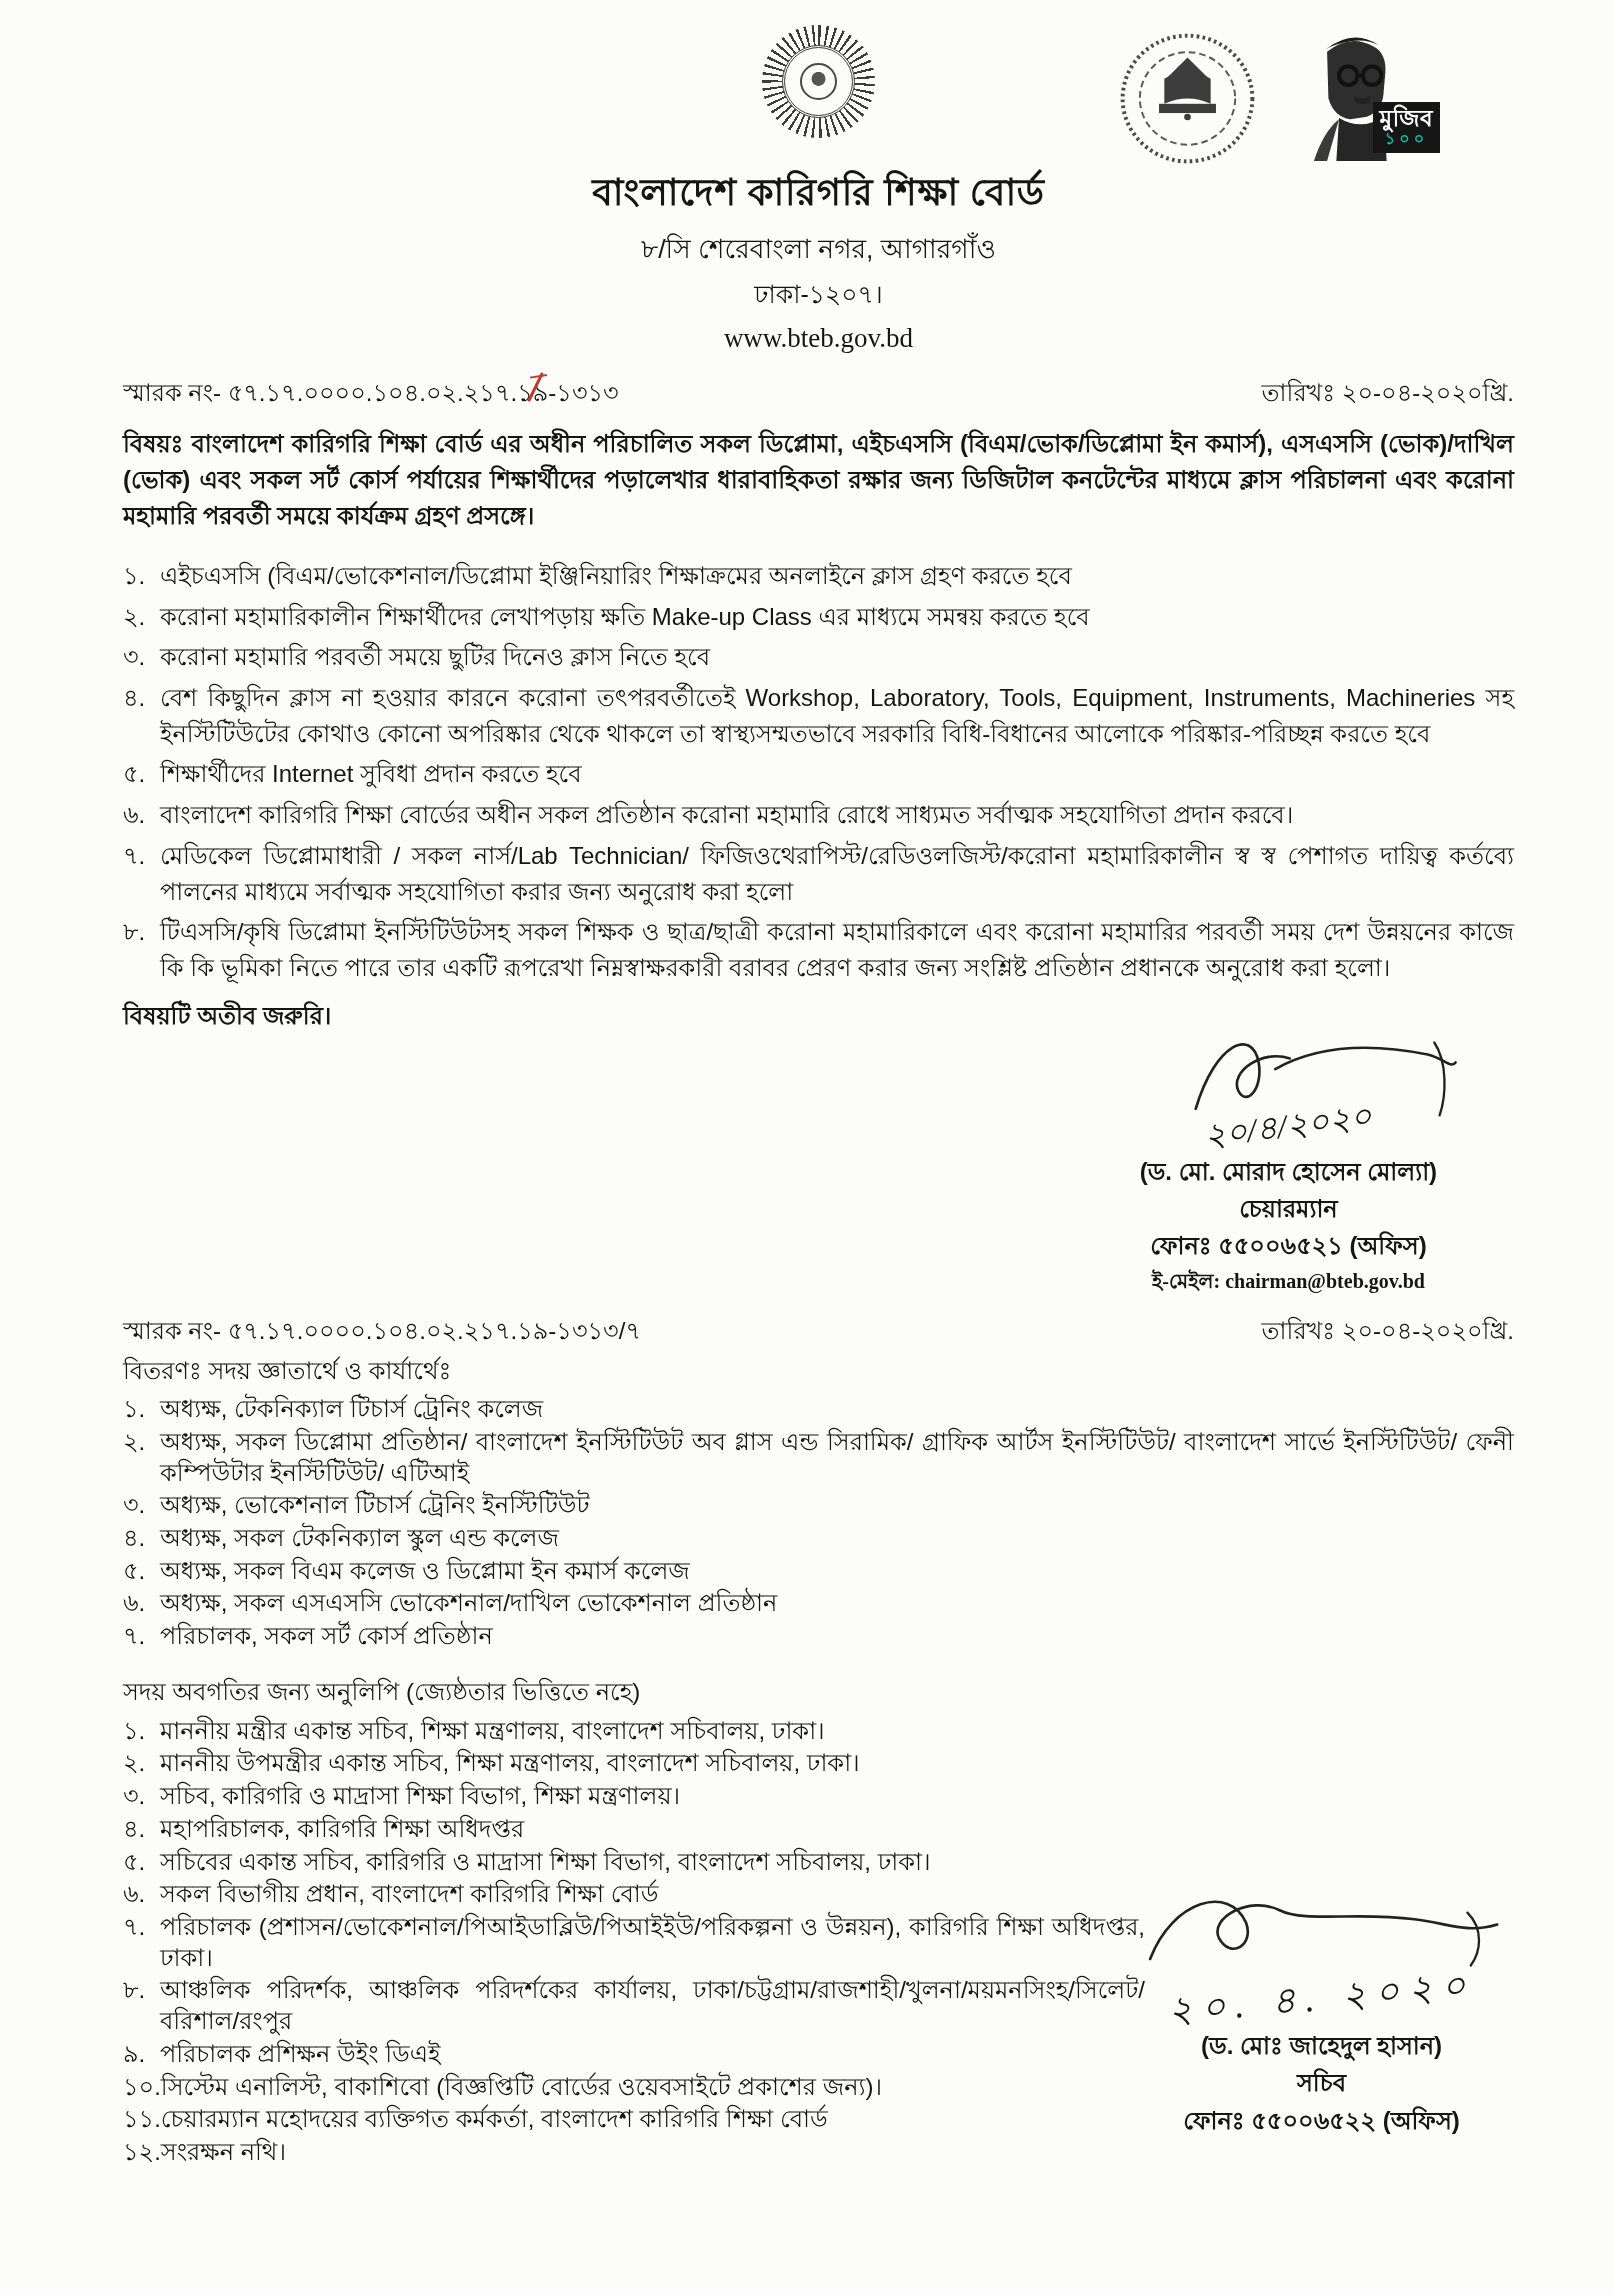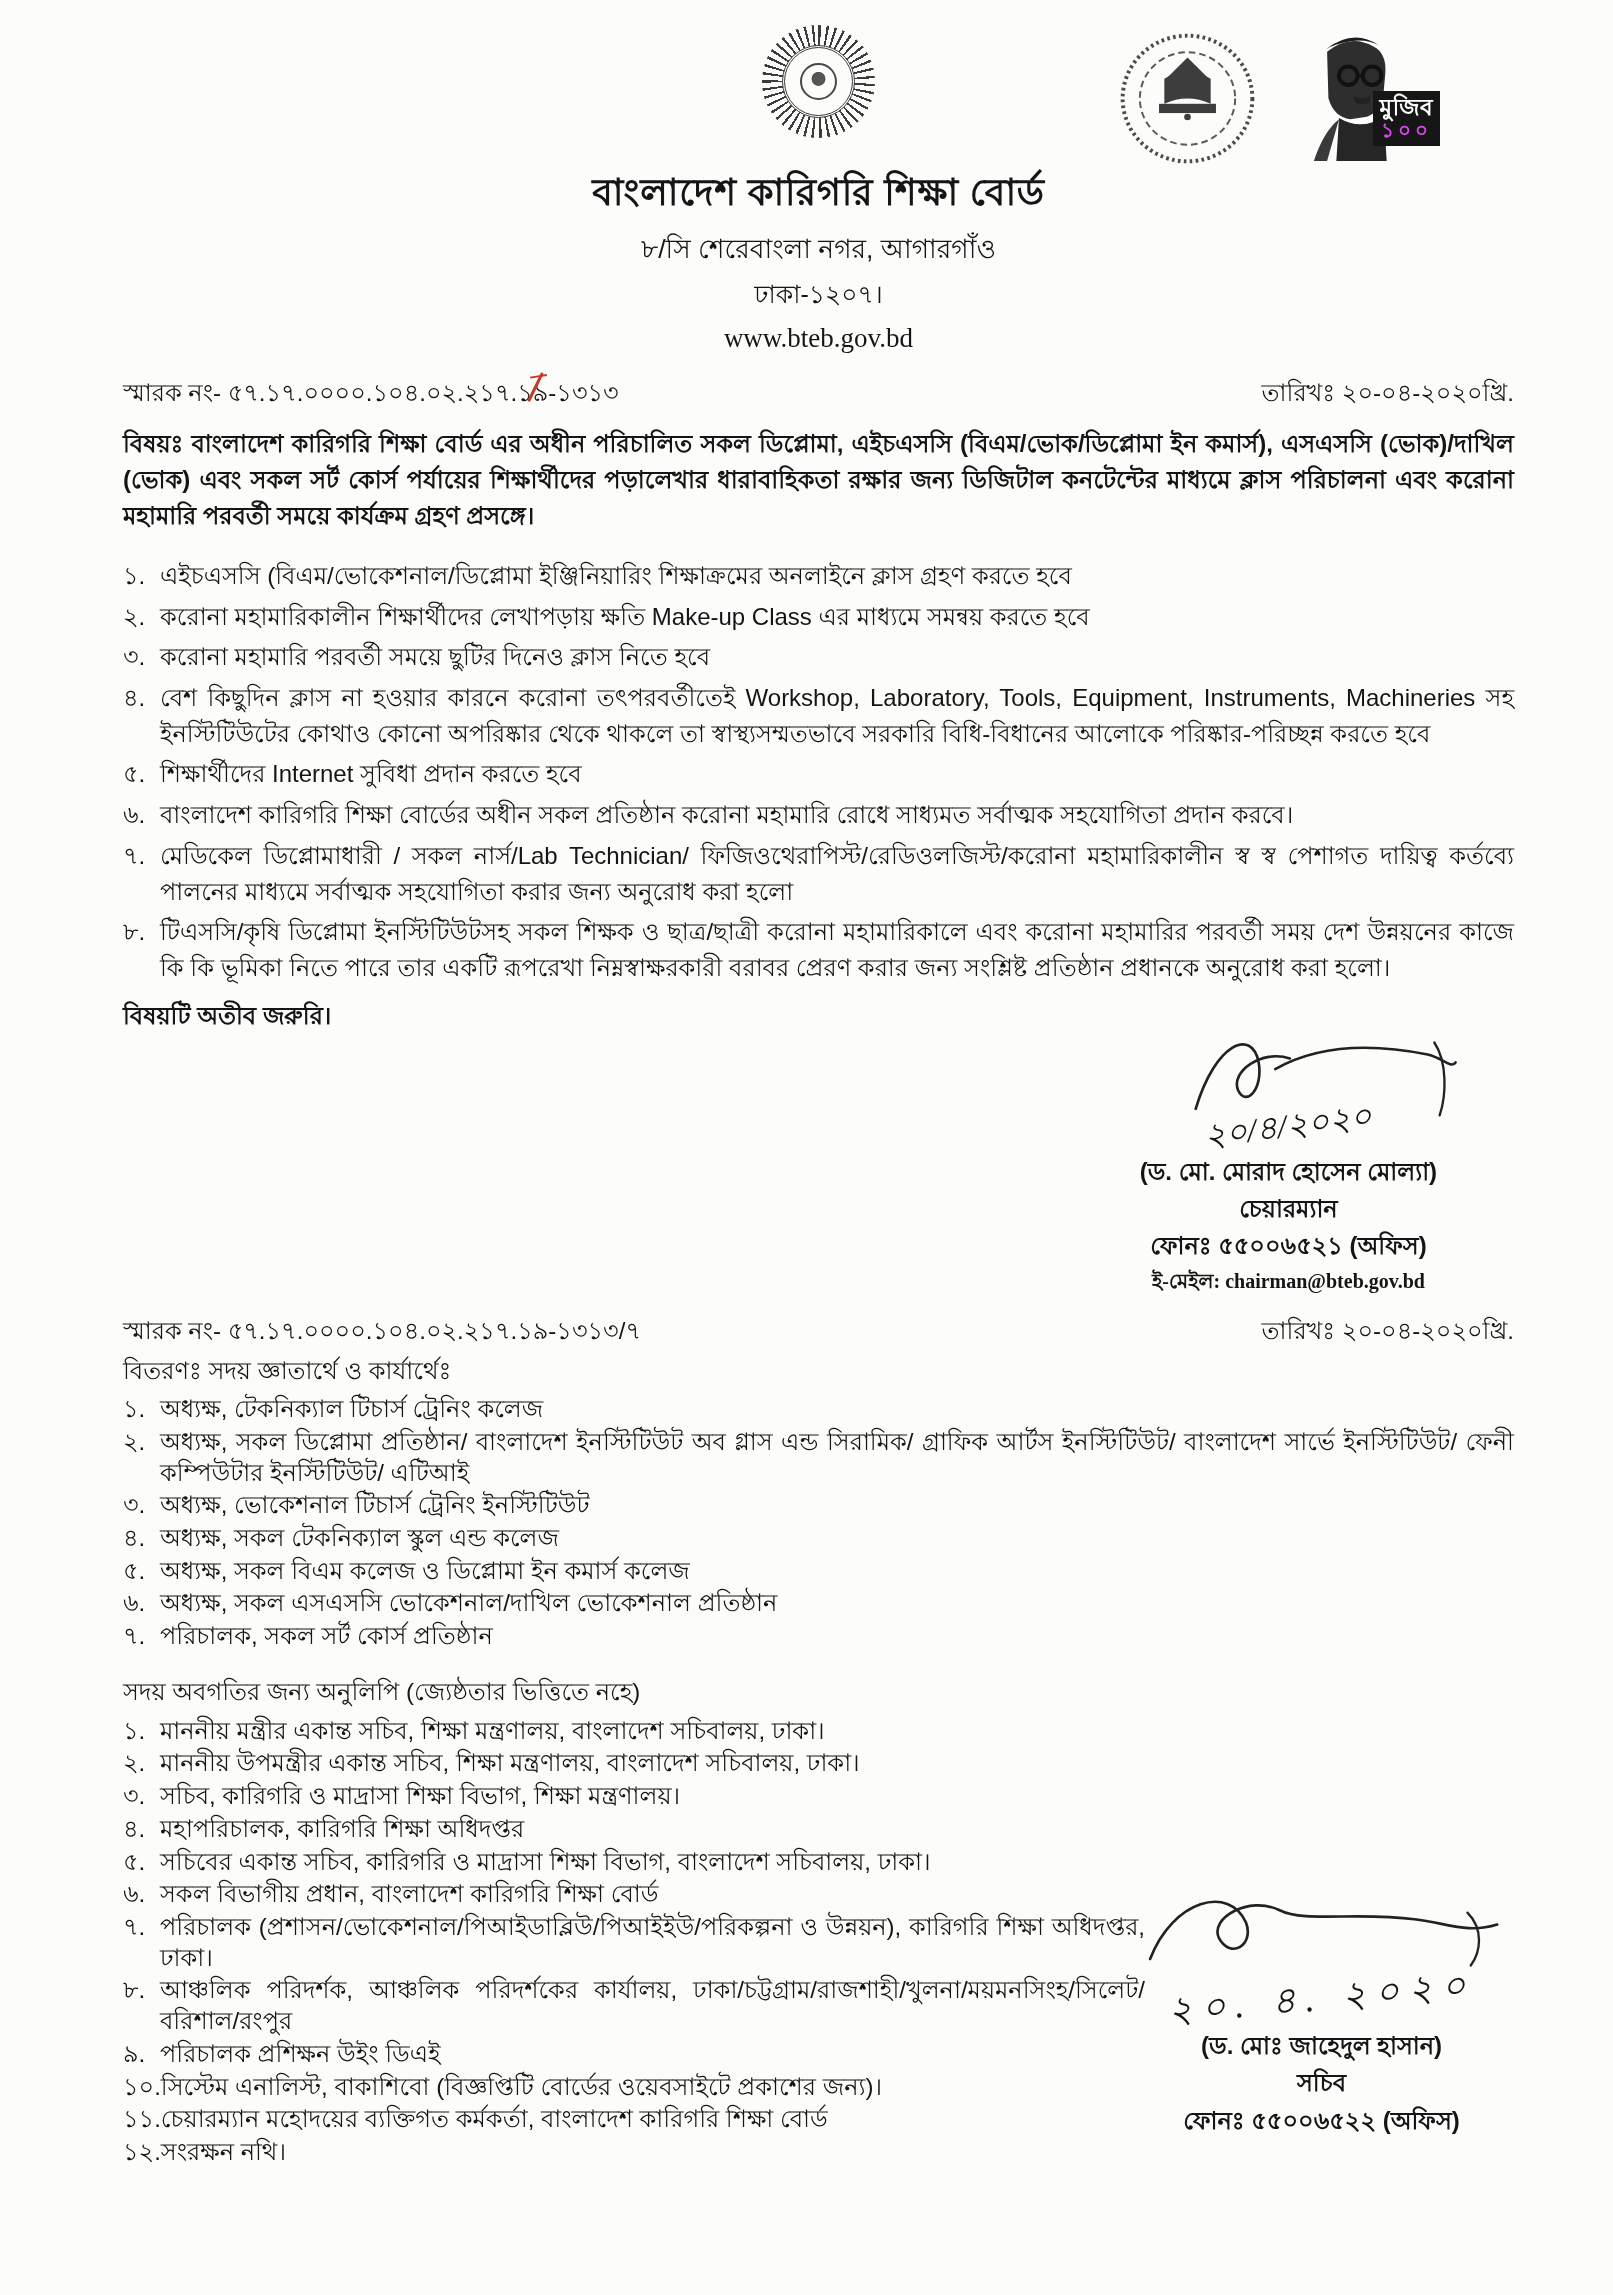--- a/index.html
+++ b/index.html
@@ -16,23 +16,23 @@
   .seal-wrap{height:136px;display:flex;justify-content:center;align-items:flex-start;padding-top:5.3px;}
   .seal{width:113px;height:113px;border-radius:50%;
     background:repeating-conic-gradient(#3c3c3c 0deg 2.6deg,transparent 2.6deg 8.4deg);
     position:relative;}
   .seal::before{content:"";position:absolute;inset:20px;border-radius:50%;background:#fcfcfa;border:3.3px double #3c3c3c;}
   .seal::after{content:"";position:absolute;inset:38px;border-radius:50%;border:2px solid #4a4a4a;background:
     radial-gradient(circle at 50% 42%,#555 0 6.6px,transparent 7.3px);}
   .hdr-logos{position:absolute;top:12px;right:74px;display:flex;gap:30.5px;align-items:flex-start;}
   .logo-round{width:139px;height:133px;}
   .logo-mujib{position:relative;width:153px;height:139px;}
-  .mujib-label{position:absolute;right:0;bottom:25px;background:#161616;color:#fff;
+  .mujib-label{position:absolute;right:0;bottom:18px;background:#161616;color:#fff;
     font-weight:bold;font-size:22.6px;line-height:1.05;padding:5.3px 6.6px;letter-spacing:0.7px;}
-  .mujib-100{display:block;font-size:20px;color:#d946ef;letter-spacing:4px;}
+  .mujib-100{display:block;font-size:16px;color:#14b8a6;letter-spacing:4px;}
   .org-name{font-size:37px;font-weight:bold;letter-spacing:0.7px;margin-top:4px;}
   .addr{font-size:26.5px;margin-top:9.3px;}
   .city{font-size:25px;margin-top:6.6px;}
   .site{font-family:"Liberation Serif","DejaVu Serif",serif;font-size:27px;margin-top:4px;}
 
   
   .memo-row{display:flex;justify-content:space-between;align-items:flex-end;margin-top:17px;}
   .memo-no{position:relative;}
   .red-slash{position:absolute;left:411px;top:-4px;width:2.7px;height:32px;background:#c23a2e;
     transform:rotate(26deg);border-radius:1.3px;}

